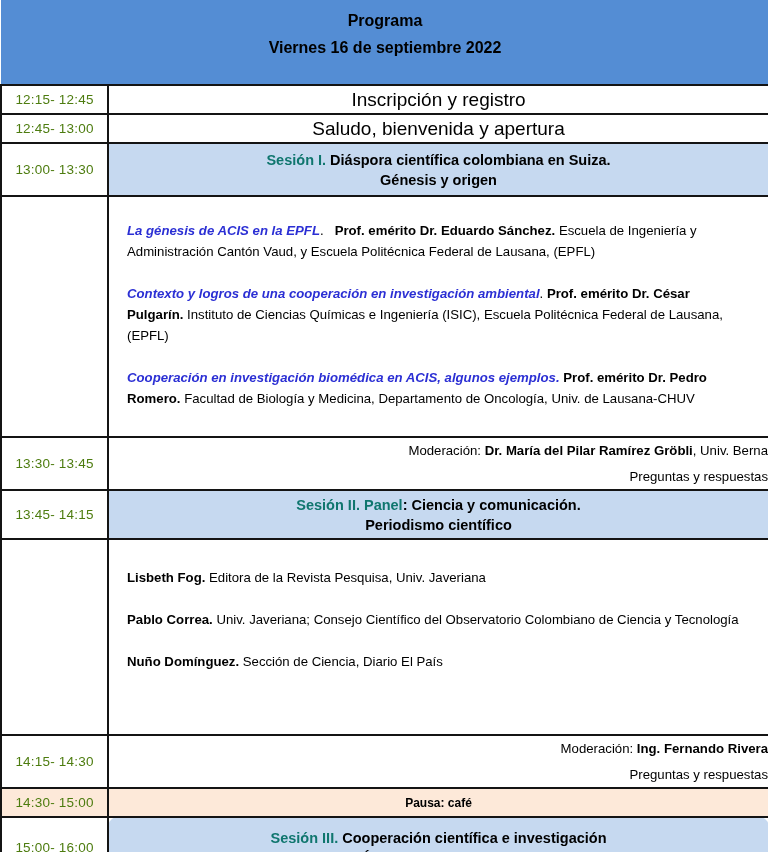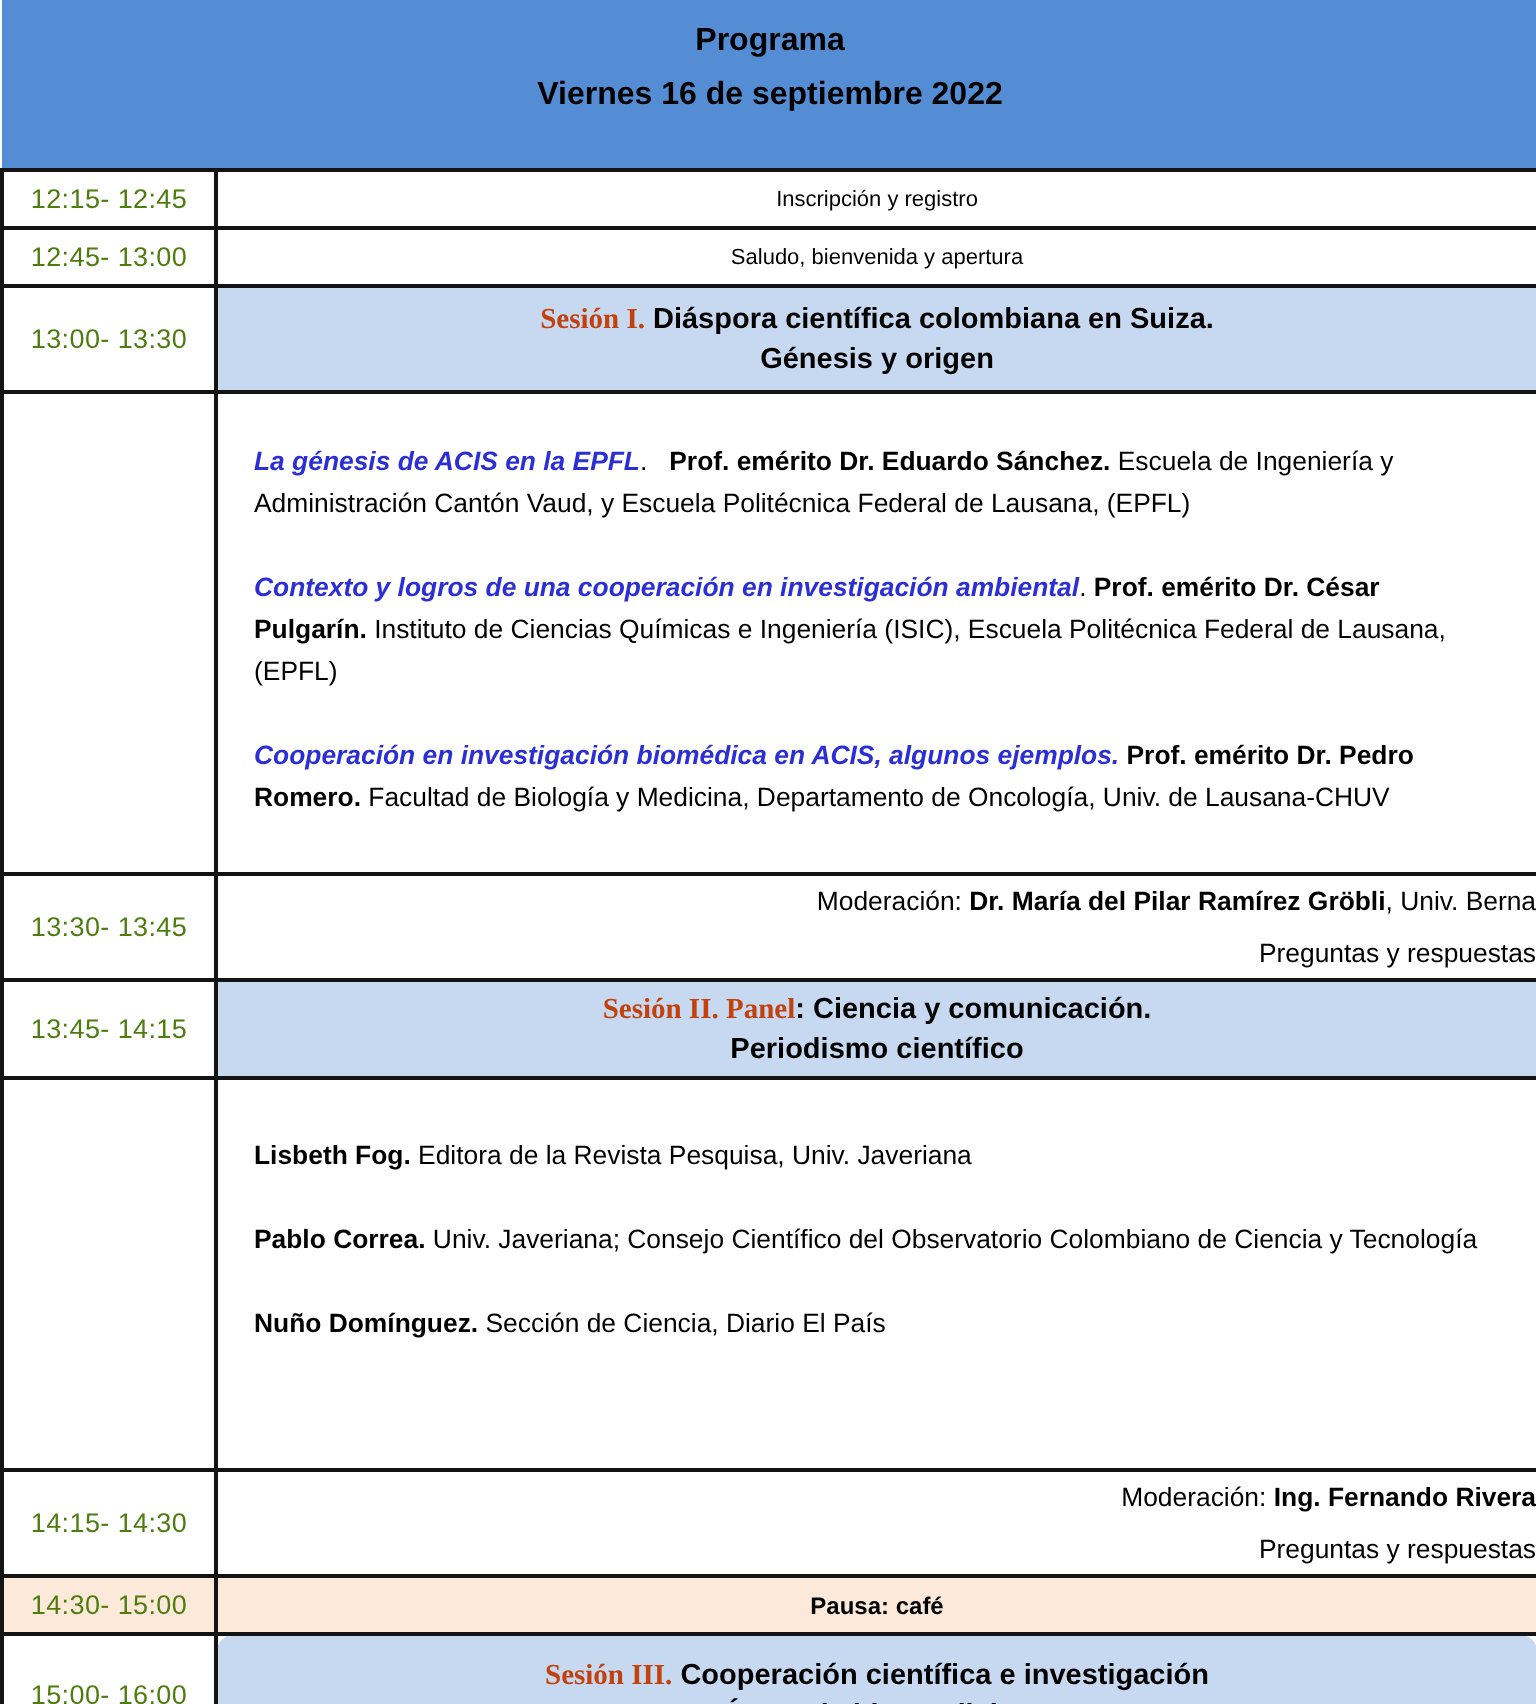--- a/index.html
+++ b/index.html
@@ -21,28 +21,28 @@
   }
   .header-line { line-height:27px; }
 
   
   td.time-cell {
     color:#4d7c0f; text-align:center; font-size:13.5px;
     background:#fff; letter-spacing:0.2px;
   }
 
   
-  td.text-cell { text-align:center; font-size:11px; background:#fff; }
+  td.text-cell { text-align:center; font-size:19px; background:#fff; }
 
   
   td.session-cell {
     background:#c6d9f0; text-align:center; font-weight:bold;
     font-size:14.5px; line-height:20px;
   }
-  .blue { color:#c2410c;font-family:Liberation Serif, serif; }
+  .blue { color:#0f766e; }
 
   
   td.block-cell {
     vertical-align:top; background:#fff;
     font-size:13.2px; line-height:21px;
     padding:23px 20px 0 18px; text-align:left;
   }
   td.block-cell.panel { padding-top:27px; }
   p.block-para { margin:0 0 21px 0; white-space:pre-wrap; }
   .talk-title { color:#2b2fd4; font-weight:bold; font-style:italic; }

